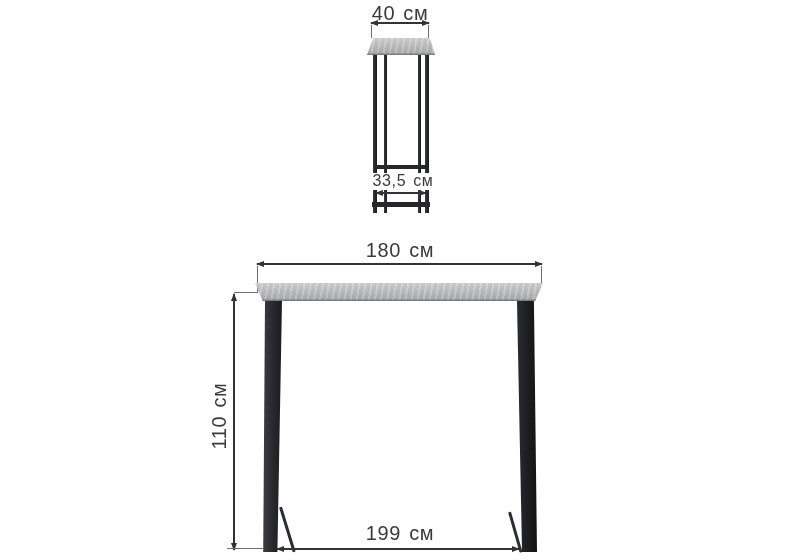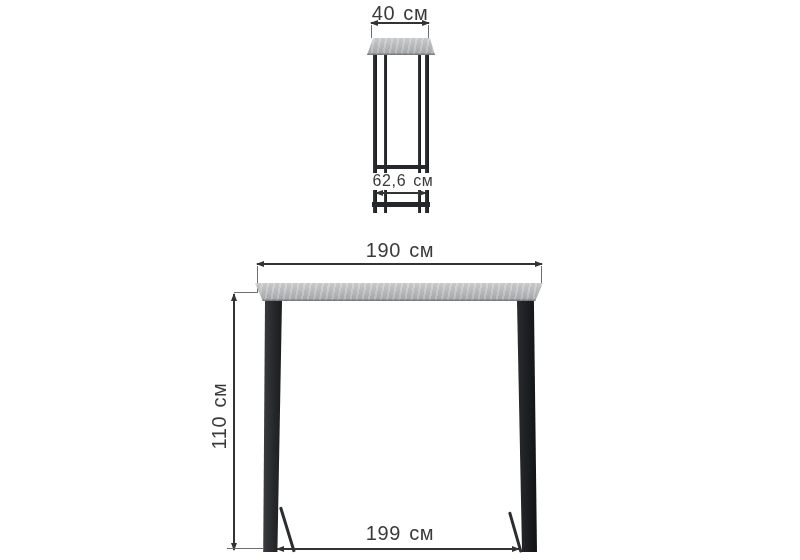--- a/index.html
+++ b/index.html
@@ -67,27 +67,27 @@
     <div class="slab" style="left:367px;top:38px;width:68px;height:17px;clip-path:polygon(9% 0,92.5% 0,100% 100%,0 100%);"></div>
 
     <div class="metal" style="left:373px;top:55px;width:4px;height:158px;"></div>
     <div class="metal" style="left:384px;top:55px;width:3px;height:158px;"></div>
     <div class="metal" style="left:418px;top:55px;width:3px;height:158px;"></div>
     <div class="metal" style="left:425px;top:55px;width:4px;height:158px;"></div>
 
     <div class="bar" style="left:374px;top:165px;width:54px;height:4px;"></div>
     <div class="bar" style="left:372px;top:202px;width:58px;height:5px;"></div>
 
-    <div class="lbl small" style="left:352px;top:173px;width:98px;">62,6 см</div>
+    <div class="lbl small" style="left:352px;top:173px;width:98px;">33,5 см</div>
 
     <div class="dim-h" style="left:376px;top:192px;width:50px;"></div>
   </div>
 
   <div>
-    <div class="lbl" style="left:340px;top:240px;width:120px;">190 см</div>
+    <div class="lbl" style="left:340px;top:240px;width:120px;">180 см</div>
 
     <div class="dim-h" style="left:257px;top:263px;width:285px;"></div>
 
     <div class="ext-v" style="left:257px;top:266px;height:27px;"></div>
     <div class="ext-v" style="left:541px;top:266px;height:17px;"></div>
 
     <div class="slab" style="left:255px;top:283px;width:288px;height:18px;clip-path:polygon(0 0,100% 0,97.3% 100%,2.7% 100%);"></div>
 
     <div class="foot" style="left:279px;top:507px;height:47px;transform:rotate(-17deg);"></div>
     <div class="foot" style="left:508px;top:512px;height:42px;transform:rotate(-16deg);"></div>

